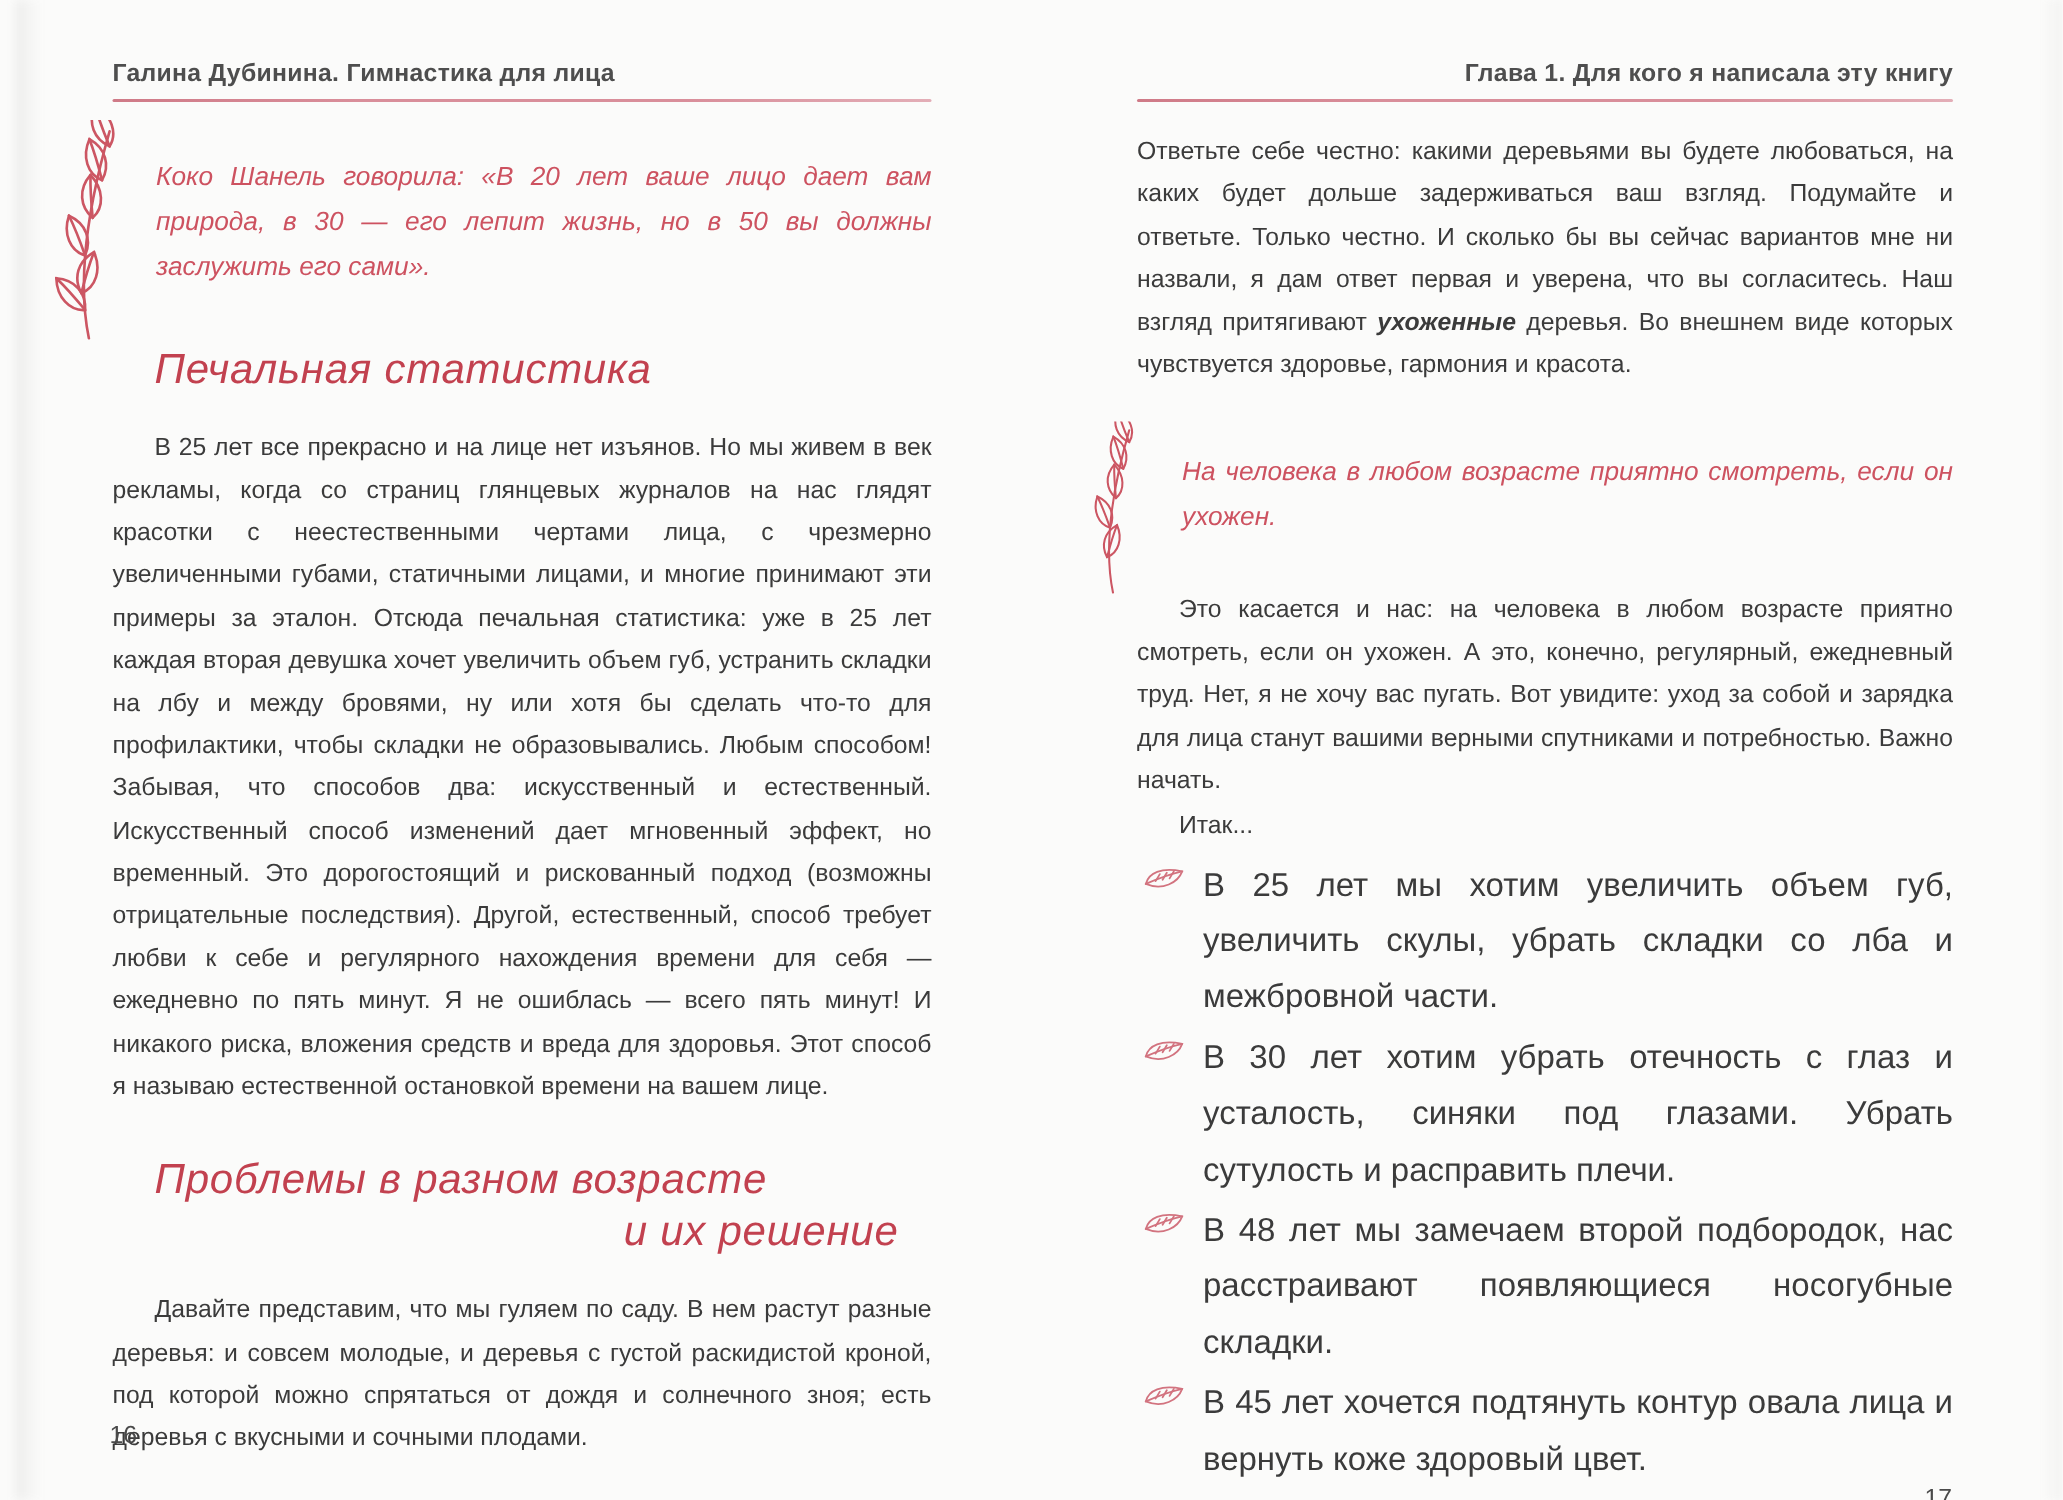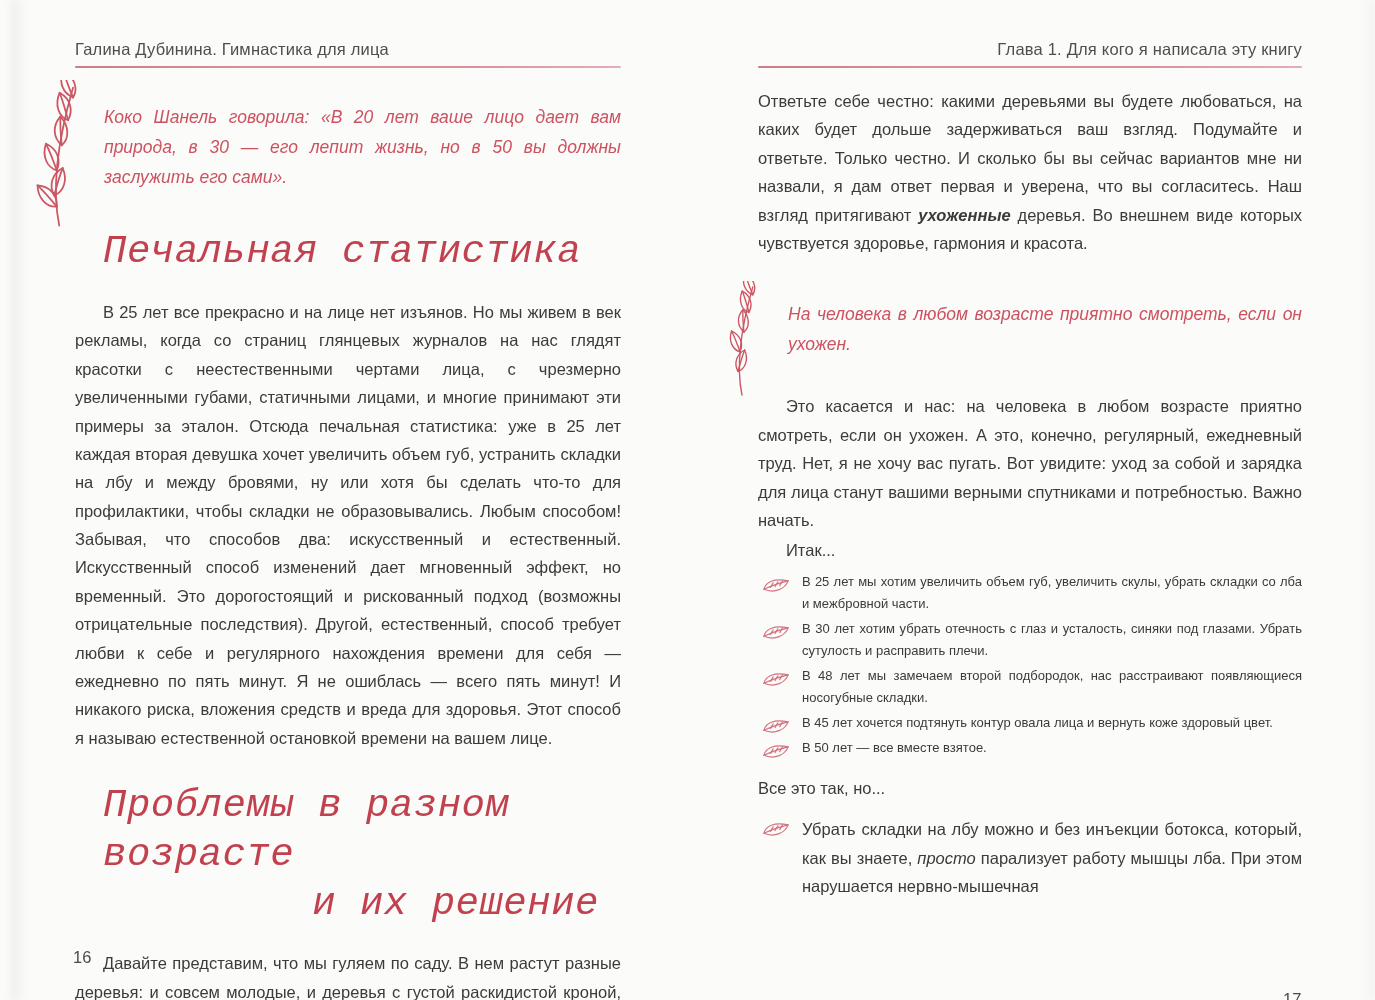--- a/index.html
+++ b/index.html
@@ -21,20 +21,21 @@
     filter:blur(2px);
   }
 
   .page{position:absolute;top:40px;}
   .page-left{left:75px;width:546px;}
   .page-right{left:758px;width:544px;}
 
   .running-head{
     font-size:16.5px;color:#4e4e4e;letter-spacing:0.2px;
     padding-bottom:7px;
+    font-weight:bold;
   }
   .running-head.right{text-align:right;}
   .head-rule{
     height:2px;border:none;margin:0 0 0 0;
     background:linear-gradient(90deg, #cf7a87, #d98e9a 30%, #d98e9a 70%, #e3aeb7);
     border-radius:1px;
   }
 
   .quote-block{
     position:relative;
@@ -46,25 +47,25 @@
     color:#cd5260;
     font-size:17.5px;
     line-height:1.72;
     text-align:justify;
   }
   .branch{position:absolute;}
   .branch-left{left:-56px;top:-22px;width:78px;height:148px;}
   .branch-right{left:-48px;top:-18px;width:62px;height:116px;}
 
   .script-heading{
-    font-family:Liberation Mono, monospace;
+    font-family:Liberation Sans, sans-serif;
     font-style:italic;
     font-weight:normal;
     color:#c2414f;
-    font-size:39px;
+    font-size:28px;
     margin:36px 0 0 0;
     padding-left:28px;
     line-height:1.25;
     letter-spacing:0.5px;
   }
   .script-heading .line2{
     display:block;text-align:right;padding-right:22px;
   }
 
   .body-para{
@@ -77,21 +78,21 @@
   .indent{text-indent:28px;}
   .bold-em{font-weight:bold;font-style:italic;}
   .just-em{font-style:italic;}
 
   .itak-line{margin:2px 0 6px 0;font-size:16.5px;line-height:1.72;text-indent:28px;}
 
   ul.leaf-list{list-style:none;margin:6px 0 0 0;padding:0;}
   ul.leaf-list li{
     position:relative;
     padding-left:44px;
-    font-size:13px;
+    font-size:22px;
     line-height:1.7;
     text-align:justify;
     margin-bottom:3px;
   }
   .leaf-bullet{position:absolute;left:4px;top:6px;width:28px;height:19px;}
 
   .interlude{margin:15px 0 13px 0;font-size:16.5px;line-height:1.7;}
 
   .final-bullet{
     position:relative;padding-left:44px;font-size:16.5px;line-height:1.7;text-align:justify;

